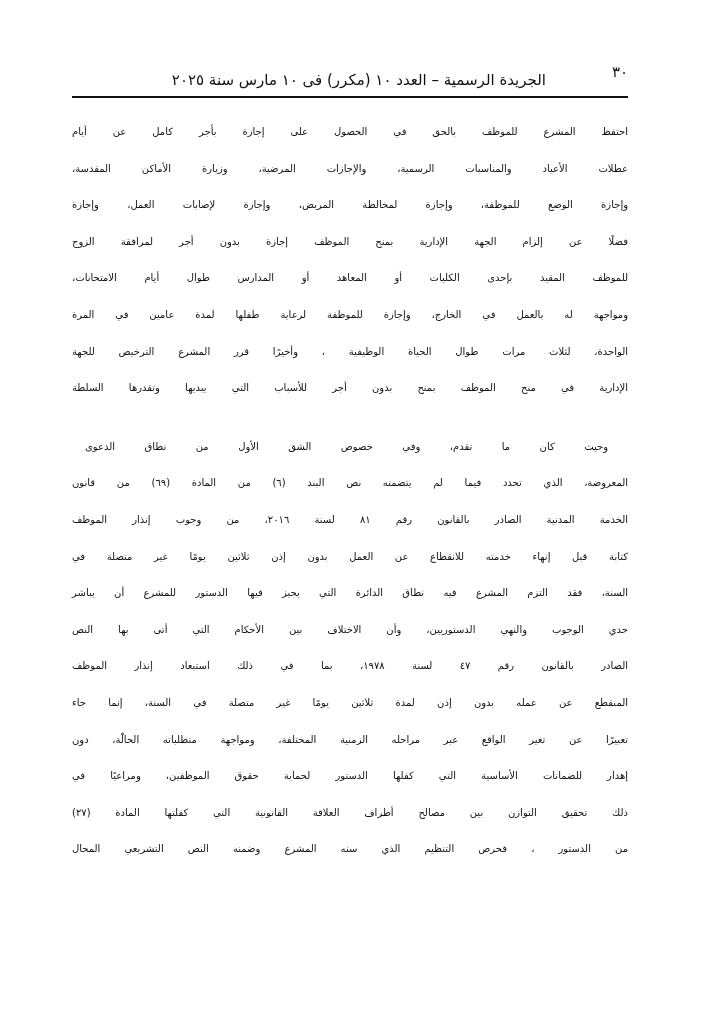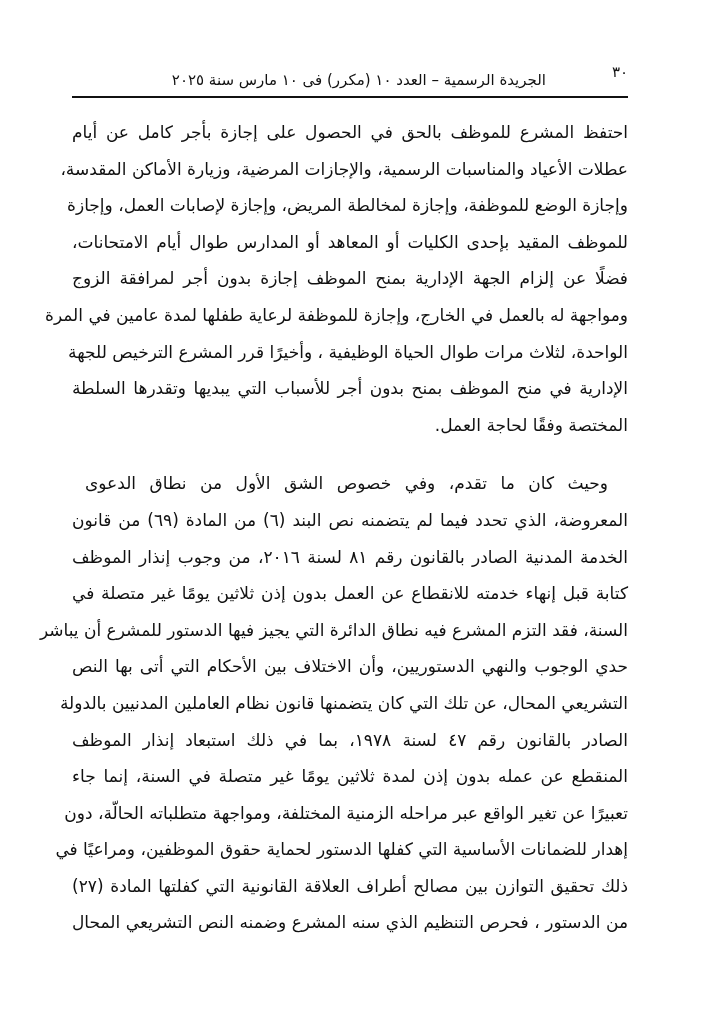--- a/index.html
+++ b/index.html
@@ -54,21 +54,21 @@
       position: absolute;
       left: 72px;
       width: 556px;
       top: 114px;
       direction: rtl;
     }
     .line {
       display: block;
       height: 36.6px;
       line-height: 36.6px;
-      font-size: 17px;
+      font-size: 10px;
       white-space: nowrap;
       text-align: justify;
       text-align-last: justify;
     }
     .line.last {
       text-align-last: right;
     }
     .line.indent {
       padding-right: 20px;
       margin-left: 13px;
@@ -88,38 +88,36 @@
   </div>
 
   <div class="header-rule"></div>
 
   <div class="body-text">
 
     <div>
       <span class="line">احتفظ المشرع للموظف بالحق في الحصول على إجازة بأجر كامل عن أيام</span>
       <span class="line">عطلات الأعياد والمناسبات الرسمية، والإجازات المرضية، وزيارة الأماكن المقدسة،</span>
       <span class="line">وإجازة الوضع للموظفة، وإجازة لمخالطة المريض، وإجازة لإصابات العمل، وإجازة</span>
+      <span class="line">فضلًا عن إلزام الجهة الإدارية بمنح الموظف إجازة بدون أجر لمرافقة الزوج</span>
       <span class="line">للموظف المقيد بإحدى الكليات أو المعاهد أو المدارس طوال أيام الامتحانات،</span>
-      <span class="line">فضلًا عن إلزام الجهة الإدارية بمنح الموظف إجازة بدون أجر لمرافقة الزوج</span>
       <span class="line">ومواجهة له بالعمل في الخارج، وإجازة للموظفة لرعاية طفلها لمدة عامين في المرة</span>
       <span class="line">الواحدة، لثلاث مرات طوال الحياة الوظيفية ، وأخيرًا قرر المشرع الترخيص للجهة</span>
       <span class="line">الإدارية في منح الموظف بمنح بدون أجر للأسباب التي يبديها وتقدرها السلطة</span>
-      <span class="line last">المختصة وفقًا لحاجة العمل.</span>
     </div>
 
     <div class="para-gap"></div>
 
     <div>
       <span class="line indent">وحيث كان ما تقدم، وفي خصوص الشق الأول من نطاق الدعوى</span>
       <span class="line">المعروضة، الذي تحدد فيما لم يتضمنه نص البند (٦) من المادة (٦٩) من قانون</span>
       <span class="line">الخدمة المدنية الصادر بالقانون رقم ٨١ لسنة ٢٠١٦، من وجوب إنذار الموظف</span>
       <span class="line">كتابة قبل إنهاء خدمته للانقطاع عن العمل بدون إذن ثلاثين يومًا غير متصلة في</span>
       <span class="line">السنة، فقد التزم المشرع فيه نطاق الدائرة التي يجيز فيها الدستور للمشرع أن يباشر</span>
       <span class="line">حدي الوجوب والنهي الدستوريين، وأن الاختلاف بين الأحكام التي أتى بها النص</span>
-      <span class="line">التشريعي المحال، عن تلك التي كان يتضمنها قانون نظام العاملين المدنيين بالدولة</span>
       <span class="line">الصادر بالقانون رقم ٤٧ لسنة ١٩٧٨، بما في ذلك استبعاد إنذار الموظف</span>
       <span class="line">المنقطع عن عمله بدون إذن لمدة ثلاثين يومًا غير متصلة في السنة، إنما جاء</span>
       <span class="line">تعبيرًا عن تغير الواقع عبر مراحله الزمنية المختلفة، ومواجهة متطلباته الحالّة، دون</span>
       <span class="line">إهدار للضمانات الأساسية التي كفلها الدستور لحماية حقوق الموظفين، ومراعيًا في</span>
       <span class="line">ذلك تحقيق التوازن بين مصالح أطراف العلاقة القانونية التي كفلتها المادة (٢٧)</span>
       <span class="line">من الدستور ، فحرص التنظيم الذي سنه المشرع وضمنه النص التشريعي المحال</span>
     </div>
 
   </div>
 </div>

